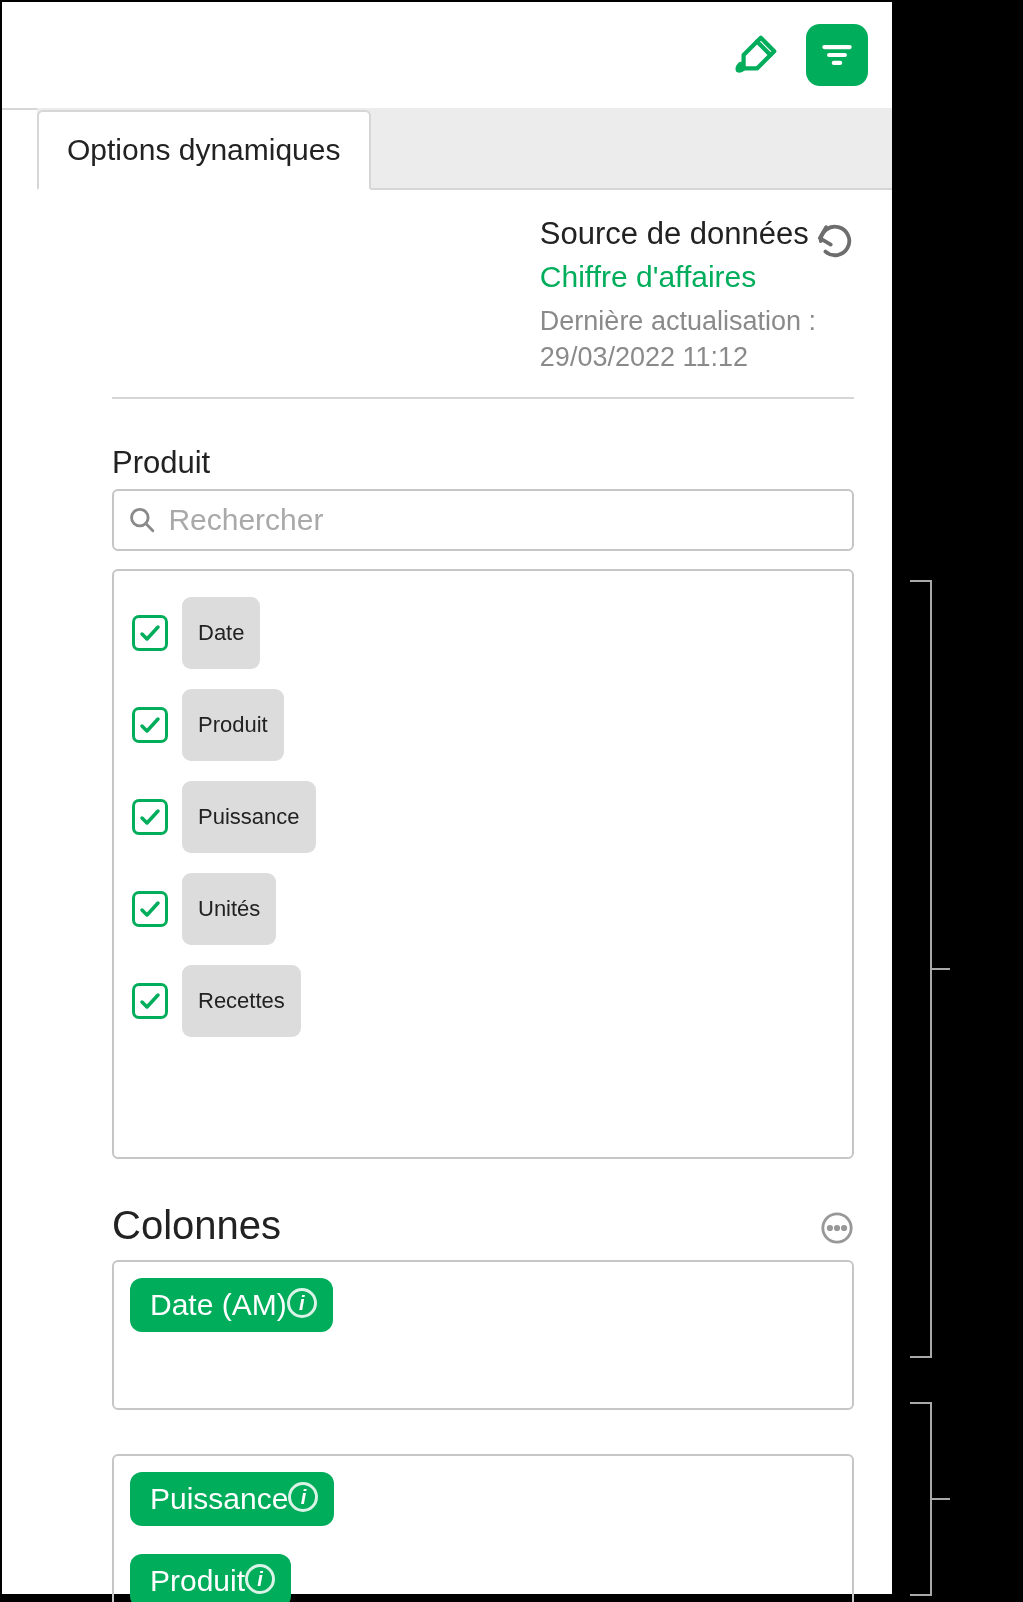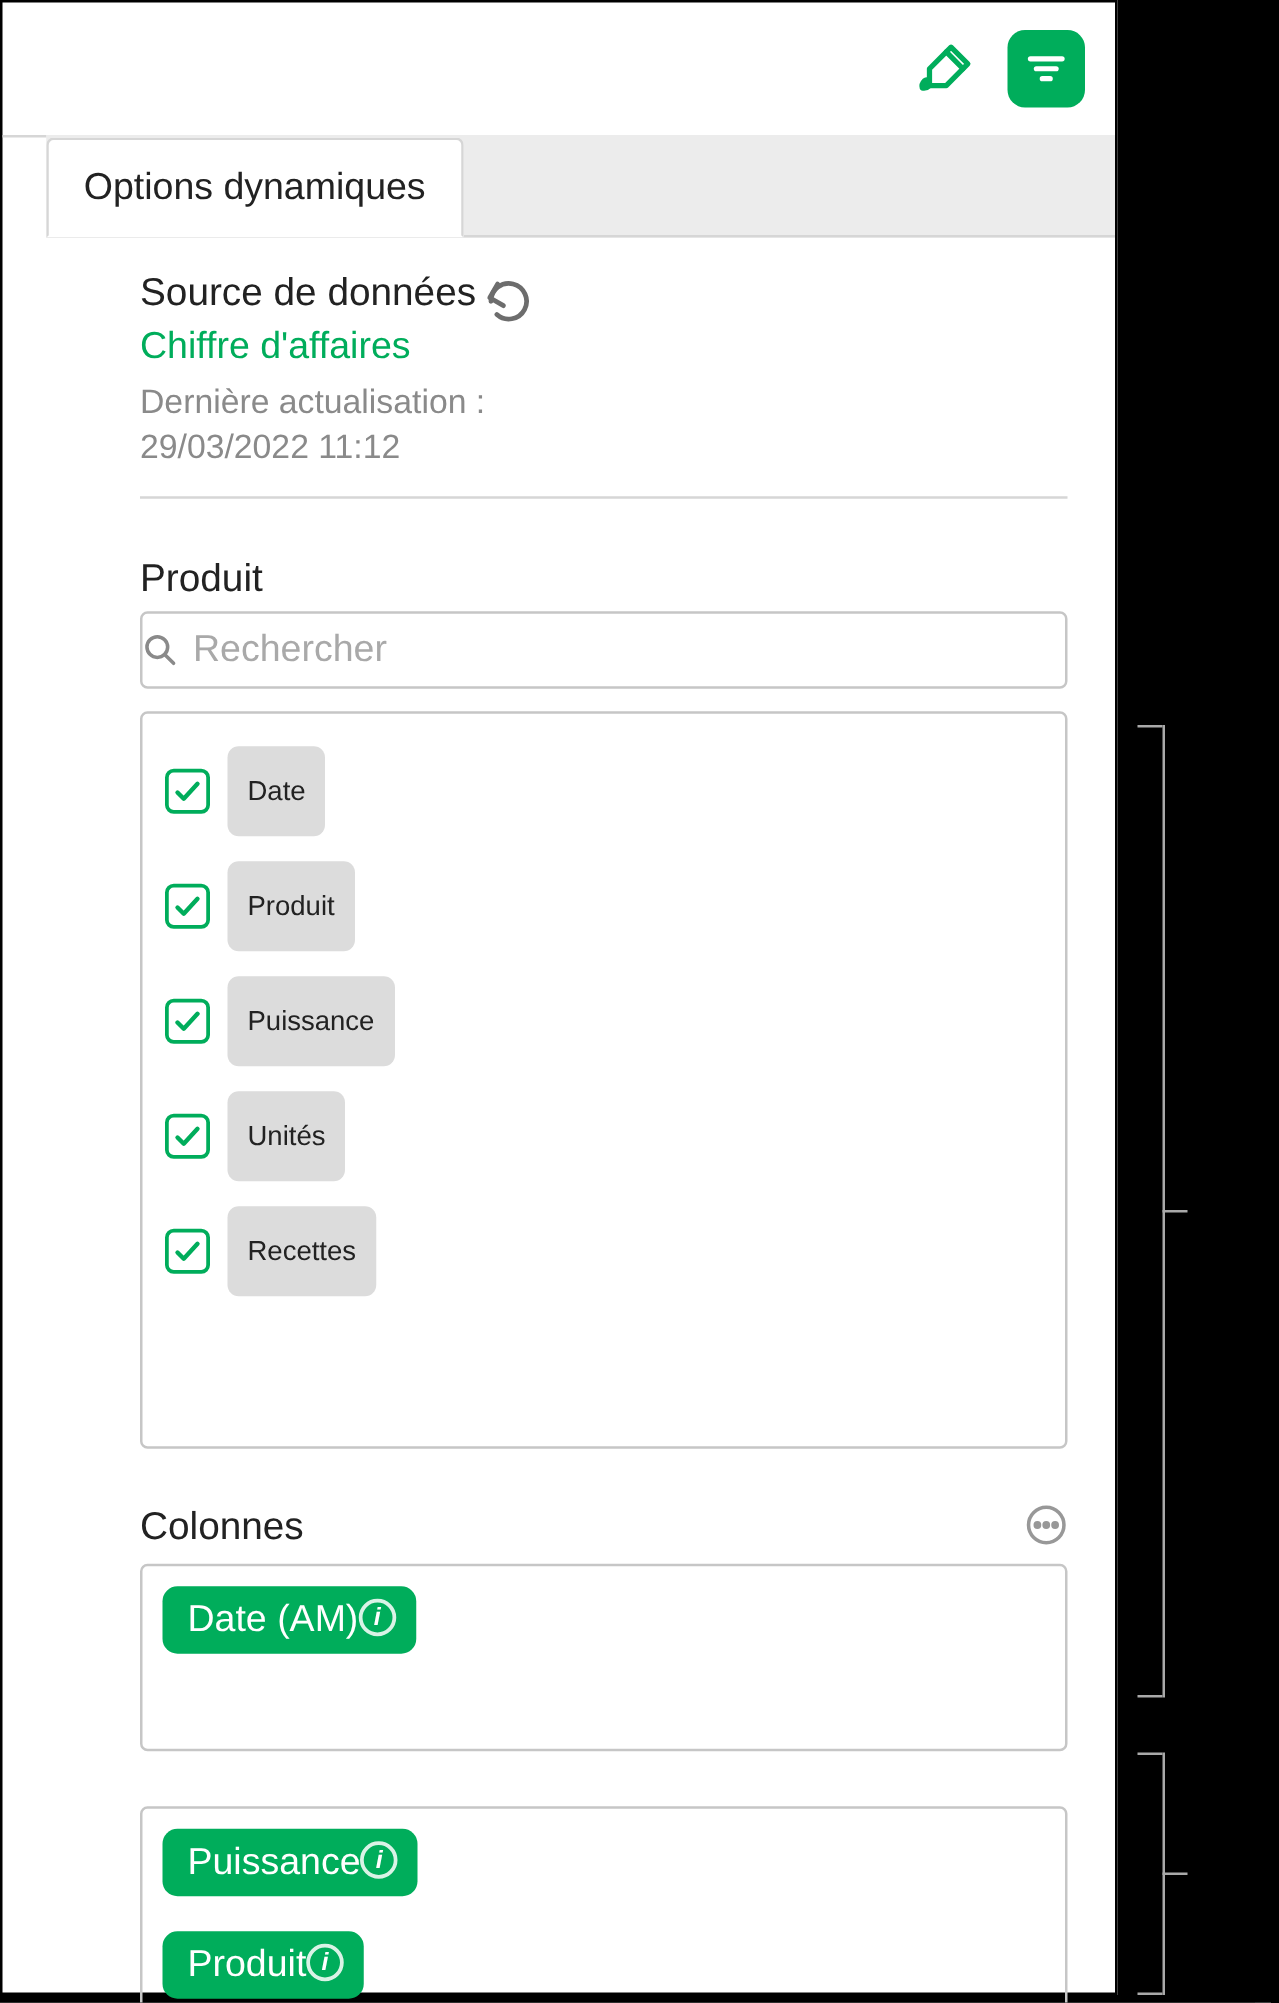--- a/index.html
+++ b/index.html
@@ -77,37 +77,37 @@
     border-top:2px solid var(--light);
     border-radius:6px 6px 0 0;
     height:80px;
   }
   .tab.wide{flex:1;}
   
   .body{
     padding:26px 38px 0 110px;
     position:relative;
   }
-  .hdr-row{display:flex;align-items:flex-start;justify-content:flex-start;}
+  .hdr-row{display:flex;align-items:flex-start;justify-content:flex-end;}
   .hdr-title{font-size:31px;color:var(--text);margin:0 0 8px 0;}
   .refresh{
     width:38px;height:38px;margin-top:6px;cursor:pointer;
   }
   .src-link{font-size:30px;color:var(--green);margin-bottom:10px;}
   .timestamp{font-size:27px;color:var(--muted);line-height:1.32;margin-bottom:22px;}
   .divider{height:2px;background:var(--light);margin-bottom:46px;}
-  .section-title{font-size:31px;color:var(--text);margin:0 0 12px 0;display:flex;align-items:flex-start;justify-content:space-between;}
+  .section-title{font-size:40px;color:var(--text);margin:0 0 12px 0;display:flex;align-items:center;justify-content:space-between;}
   .more-btn{width:34px;height:34px;cursor:pointer;opacity:.7;}
   
   .search{
     display:flex;align-items:center;gap:10px;
     border:2px solid var(--boxborder);
     border-radius:6px;
     height:62px;
-    padding:0 0;
+    padding:0 14px;
     background:#fff;
     margin-bottom:18px;
   }
   .search input{
     border:0;outline:0;font-size:30px;width:100%;
     background:transparent;color:var(--text);
   }
   .search input::placeholder{color:#a9a9a9;}
   
   .fields-box{

